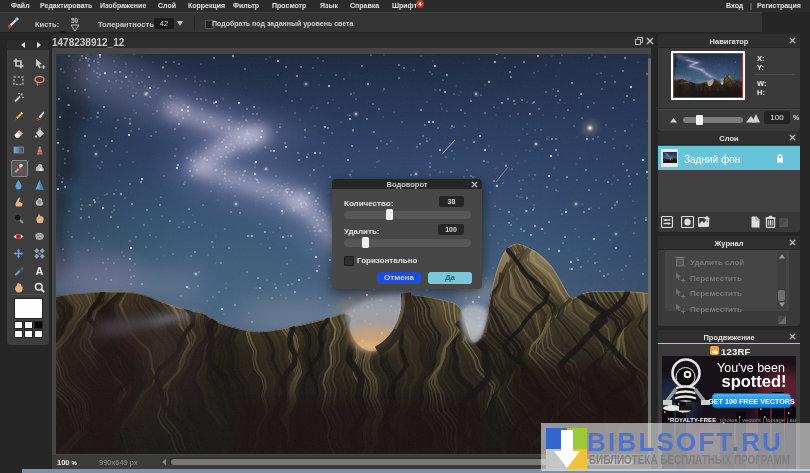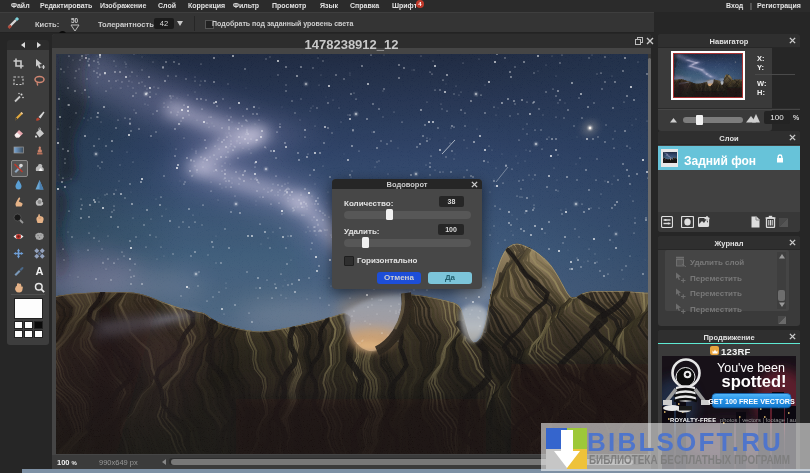--- a/index.html
+++ b/index.html
@@ -14,21 +14,21 @@
     <span class="abs" style="left:233px;top:2px">Фильтр</span>
     <span class="abs" style="left:272px;top:2px">Просмотр</span>
     <span class="abs" style="left:320px;top:2px">Язык</span>
     <span class="abs" style="left:350px;top:2px">Справка</span>
     <span class="abs" style="left:392px;top:2px">Шрифт</span>
 <span class="abs" style="left:416px;top:0px;width:8px;height:8px;background:#c0392b;border-radius:50%;color:#fff;font-size:6px;text-align:center;line-height:8px;font-weight:bold">4</span>
 <span class="abs" style="left:726px;top:2px">Вход</span>
     <span class="abs" style="left:750px;top:2px;color:#888">|</span>
     <span class="abs" style="left:757px;top:2px">Регистрация</span>
 </div>
-<div class="abs" style="left:0;top:12px;width:654px;height:21px;background:#343434;border-top:1px solid #3e3e3e;border-bottom:1px solid #232323;box-sizing:border-box">
+<div class="abs" style="left:0;top:12px;width:762px;height:21px;background:#343434;border-top:1px solid #3e3e3e;border-bottom:1px solid #232323;box-sizing:border-box">
 <svg class="abs" style="left:6px;top:3px" width="14" height="14" viewBox="0 0 14 14">
  <line x1="3" y1="11" x2="10" y2="4" stroke="#d8d8d8" stroke-width="2.4"></line>
  <line x1="2.5" y1="12" x2="5" y2="9.5" stroke="#b04a3a" stroke-width="2.6"></line>
  <rect x="9.5" y="1.5" width="3" height="3" fill="#7fd4dc" transform="rotate(45 11 3)"></rect>
 </svg>
 <span class="abs" style="left:35px;top:7px;font-size:7.5px;color:#cfcfcf;font-weight:bold">Кисть:</span>
 <circle></circle><span class="abs" style="left:59px;top:18px;width:7px;height:7px;background:#0a0a0a;border-radius:50%"></span>
 <span class="abs" style="left:71px;top:4px;font-size:6.5px;color:#ccc;font-weight:bold">50</span>
 <svg class="abs" style="left:70px;top:11px" width="10" height="8" viewBox="0 0 10 8">
       <path d="M1,1 L9,1 L7,4 L5,7 L3,4 Z" fill="none" stroke="#bbb" stroke-width="1"></path>
@@ -174,21 +174,21 @@
     <span class="abs" style="left:7px;top:248px;width:27px;height:19px;background:#fdfdfd;border:1px solid #222"></span>
     <span class="abs" style="left:7px;top:271px;width:7px;height:6px;background:#fdfdfd;border:1px solid #222"></span>
     <span class="abs" style="left:17px;top:271px;width:7px;height:6px;background:#fdfdfd;border:1px solid #222"></span>
     <span class="abs" style="left:27px;top:271px;width:7px;height:6px;background:#0a0a0a;border:1px solid #222"></span>
     <span class="abs" style="left:7px;top:280px;width:7px;height:6px;background:#fdfdfd;border:1px solid #222"></span>
     <span class="abs" style="left:17px;top:280px;width:7px;height:6px;background:#fdfdfd;border:1px solid #222"></span>
     <span class="abs" style="left:27px;top:280px;width:7px;height:6px;background:#fdfdfd;border:1px solid #222"></span>
   </div>
 <div class="abs" style="left:52px;top:34px;width:599px;height:435px;background:#454545;border-radius:3px 3px 0 0">
     <div class="abs" style="left:0;top:0;width:599px;height:14px;background:#2d2d2d;border-radius:3px 3px 0 0">
-      <span class="abs" style="left:0;top:3px;width:599px;text-align:center;font-size:13px;color:#c8c8c8;font-weight:bold">1478238912_12</span>
+      <span class="abs" style="left:0;top:3px;width:599px;font-size:10px;color:#c8c8c8;font-weight:bold">1478238912_12</span>
       <svg class="abs" style="left:583px;top:3px" width="8" height="8" viewBox="0 0 8 8">
         <rect x="2.5" y="0.5" width="5" height="5" fill="none" stroke="#bbb" stroke-width="1"></rect>
         <rect x="0.5" y="2.5" width="5" height="5" fill="#2d2d2d" stroke="#bbb" stroke-width="1"></rect>
       </svg>
       <svg class="abs" style="left:594px;top:3px" width="8" height="8" viewBox="0 0 8 8">
         <path d="M1,1 L7,7 M7,1 L1,7" stroke="#ccc" stroke-width="1.4"></path>
       </svg>
     </div>
     <svg class="abs" style="left:3.5px;top:20px" width="592" height="400" viewBox="0 0 592 400">
       <g id="photoimg">
@@ -1837,21 +1837,21 @@
     <span class="abs" style="left:595.5px;top:20px;width:3.5px;height:400px;background:#383838"></span>
     <span class="abs" style="left:595.5px;top:24px;width:3.5px;height:390px;background:#6a6a6a;border-radius:2px"></span>
     <div class="abs" style="left:0;top:421px;width:599px;height:14px;background:#3b3b3b">
       <span class="abs" style="left:5px;top:3px;font-size:7.5px;color:#eee;font-weight:bold">100 <span style="font-size:6px">%</span></span>
       <span class="abs" style="left:47px;top:3px;font-size:7.5px;color:#999">990x649 px</span>
       <span class="abs" style="left:110px;top:4px;width:0;height:0;border-top:3px solid transparent;border-bottom:3px solid transparent;border-right:4px solid #888"></span>
       <span class="abs" style="left:117px;top:3px;width:472px;height:7px;background:#2e2e2e;border-radius:3px"></span>
       <span class="abs" style="left:119px;top:3.5px;width:462px;height:6px;background:#787878;border-radius:3px"></span>
     </div>
   </div>
-<div class="abs" style="left:658px;top:34px;width:114px;height:97px;background:#3a3a3a;border-radius:3px">
+<div class="abs" style="left:658px;top:34px;width:142px;height:97px;background:#3a3a3a;border-radius:3px">
     <div class="abs" style="left:0;top:0;width:142px;height:13px;background:#2f2f2f;border-radius:3px 3px 0 0;border-bottom:1px solid #272727">
       <span class="abs" style="left:0;top:2.5px;width:142px;text-align:center;font-size:7.5px;color:#e0e0e0;font-weight:bold">Навигатор</span>
       <svg class="abs" style="left:131px;top:3px" width="7" height="7" viewBox="0 0 8 8">
         <path d="M1,1 L7,7 M7,1 L1,7" stroke="#ccc" stroke-width="1.6"></path>
       </svg>
     </div>
     <span class="abs" style="left:13px;top:17px;width:74px;height:49px;background:#fff"></span>
     <span class="abs" style="left:15px;top:19px;width:70px;height:45px;background:#a33;"></span>
     <svg class="abs" style="left:16px;top:20px" width="68" height="43" viewBox="0 0 592 400" preserveAspectRatio="none">
       <use href="#photoimg"></use>
@@ -1880,21 +1880,21 @@
       <svg class="abs" style="left:131px;top:3px" width="7" height="7" viewBox="0 0 8 8">
         <path d="M1,1 L7,7 M7,1 L1,7" stroke="#ccc" stroke-width="1.6"></path>
       </svg>
     </div>
     <div class="abs" style="left:0;top:14px;width:142px;height:67px;background:#414141"></div>
     <div class="abs" style="left:0;top:15px;width:142px;height:24px;background:#67c3d9">
       <span class="abs" style="left:3px;top:2.5px;width:17px;height:18px;background:#e8e8e8;border:0px"></span>
       <svg class="abs" style="left:4.5px;top:6px" width="14" height="11" viewBox="0 0 592 400" preserveAspectRatio="none">
         <use href="#photoimg"></use>
       </svg>
-      <span class="abs" style="left:26px;top:8px;font-size:12px;color:#fff;font-weight:bold">Задний фон</span>
+      <span class="abs" style="left:26px;top:8px;font-size:10px;color:#fff;font-weight:normal">Задний фон</span>
       <svg class="abs" style="left:118px;top:8px" width="8" height="9" viewBox="0 0 8 9">
         <rect x="1" y="4" width="6" height="4.5" fill="#fff"></rect>
         <path d="M2.2,4 V2.8 Q2.2,1 4,1 Q5.8,1 5.8,2.8 V4" fill="none" stroke="#fff" stroke-width="1.3"></path>
       </svg>
     </div>
     <div class="abs" style="left:0;top:81px;width:142px;height:20px;background:#383838;border-radius:0 0 3px 3px">
       <svg class="abs" style="left:3px;top:4px" width="12" height="12" viewBox="0 0 12 12">
         <rect x="0.5" y="0.5" width="11" height="11" rx="1.5" fill="none" stroke="#ddd" stroke-width="1.2"></rect>
         <line x1="2.5" y1="4" x2="9.5" y2="4" stroke="#ddd" stroke-width="1.4"></line>
         <line x1="2.5" y1="7.5" x2="9.5" y2="7.5" stroke="#ddd" stroke-width="1.4"></line>

